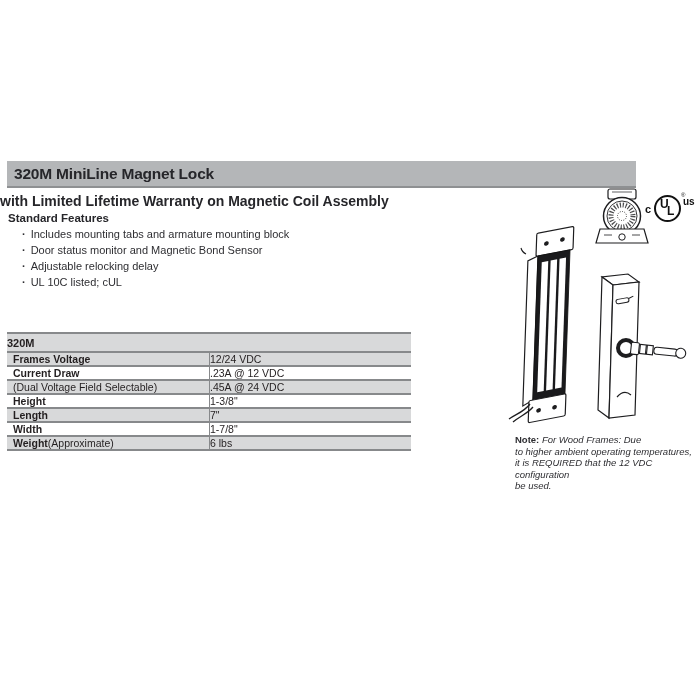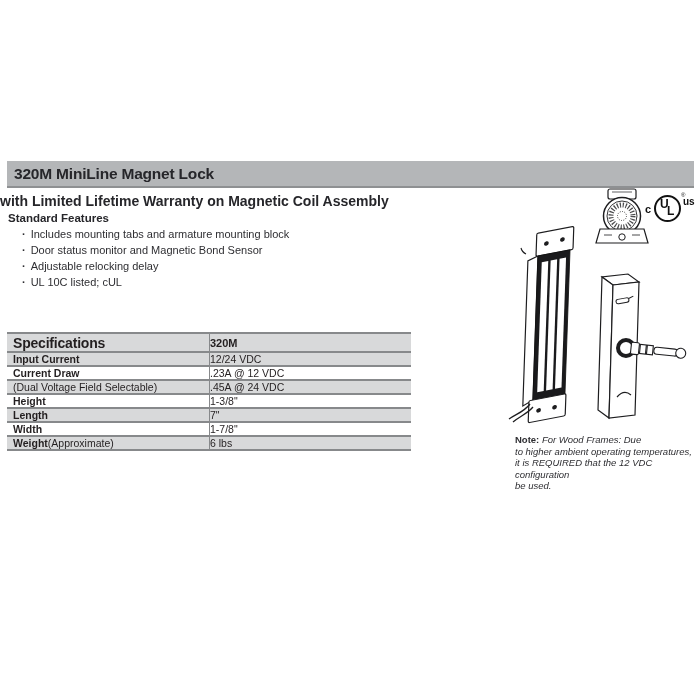--- a/index.html
+++ b/index.html
@@ -3,21 +3,21 @@
 <meta charset="utf-8">
 <style>
   * { margin:0; padding:0; box-sizing:border-box; }
   body { background:#fff; }
   .page {
     position:relative; width:700px; height:700px; background:#ffffff;
     font-family:"Liberation Sans", sans-serif; color:#231f20; overflow:hidden;
   }
   
   .title-bar {
-    position:absolute; left:7px; top:161px; width:687px; height:27px;
+    position:absolute; left:7px; top:161px; width:629px; height:27px;
     background:#b4b6b8; border-bottom:2px solid #8e9092;
     display:flex; align-items:center; padding-left:7px;
   }
   .title-bar h1 { font-size:15.5px; font-weight:bold; color:#26262a; letter-spacing:-0.2px; }
   
   .subtitle { position:absolute; left:0; top:193px; font-size:14px; font-weight:bold; color:#26262a; }
   .features-heading { position:absolute; left:8px; top:212px; font-size:11.5px; font-weight:bold; color:#26262a; }
   .features { position:absolute; left:22px; top:227px; list-style:none; }
   .features li { font-size:11px; line-height:15.9px; color:#2e2e32; }
   .features li::before { content:"·"; font-weight:bold; margin-right:5px; }
@@ -61,26 +61,25 @@
   <div class="features-heading">Standard Features</div>
   <ul class="features">
     <li>Includes mounting tabs and armature mounting block</li>
     <li>Door status monitor and Magnetic Bond Sensor</li>
     <li>Adjustable relocking delay</li>
     <li>UL 10C listed; cUL</li>
   </ul>
 
   <div class="spec-table">
     <div class="tr head gray">
-      <div class="td label">Specifications</div>
       <div class="td value">320M</div>
     </div>
     <div class="tr gray">
       <div class="td label">
-          <span class="b">Input Current</span>
+          <span class="b">Frames Voltage</span>
           <span class="reg"></span>
         </div>
       <div class="td value">12/24 VDC</div>
     </div>
     <div class="tr">
       <div class="td label">
           <span class="b">Current Draw</span>
           <span class="reg"></span>
         </div>
       <div class="td value">.23A @ 12 VDC</div>

